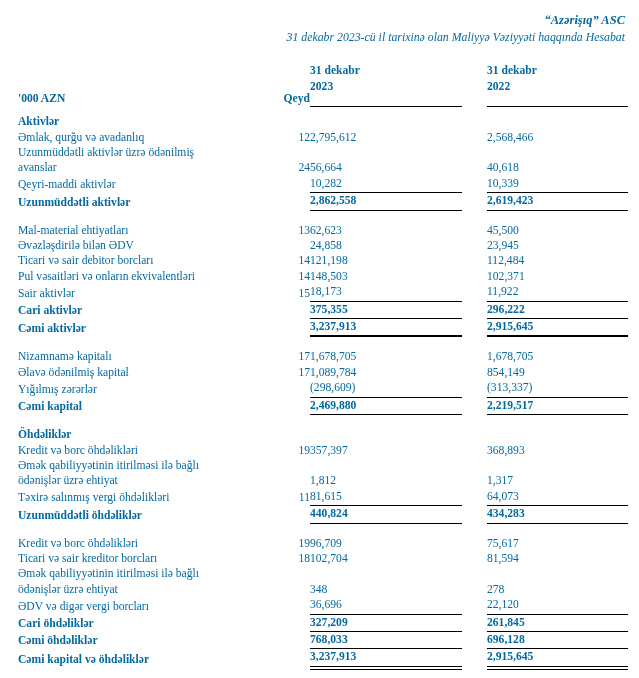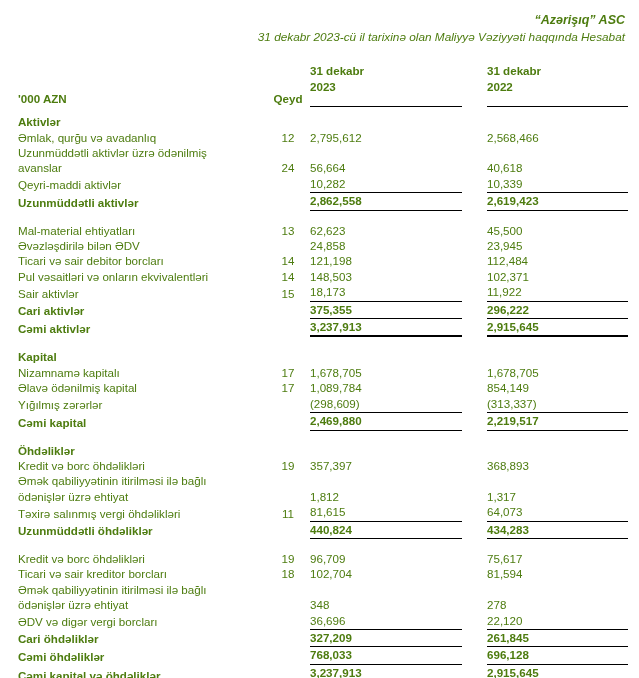--- a/index.html
+++ b/index.html
@@ -3,38 +3,38 @@
 <meta charset="utf-8">
 <title>Statement of Financial Position</title>
 <style>
   html, body { margin: 0; padding: 0; background: #ffffff; }
   .page {
     position: relative;
     width: 639px;
     height: 678px;
     overflow: hidden;
     background: #ffffff;
-    color: #4d7c0f;
-    font-family: Liberation Sans, sans-serif;
+    color: #0369a1;
+    font-family: Liberation Serif, serif;
     box-sizing: border-box;
     padding-top: 12px;
   }
   .doc-header { text-align: right; padding-right: 14px; }
   .company { font-weight: bold; font-style: italic; font-size: 12.5px; line-height: 1.35; }
   .subtitle { font-style: italic; font-size: 11.8px; line-height: 1.4; }
 
   table.fin {
     border-collapse: collapse;
     table-layout: fixed;
     margin: 18px 0 0 18px;
     font-size: 11.6px;
   }
   .fin td { padding: 0; vertical-align: bottom; line-height: 15.4px; overflow: hidden; }
   .num    { text-align: left; }
-  .center { text-align: center; }
+  .center { text-align: right; }
   .bold   { font-weight: bold; }
 
   thead td { line-height: 14.5px; }
   td.head-rule { border-bottom: 1px solid #000; padding-bottom: 12px; }
 
   td.r-single { border-bottom: 1.2px solid #000; padding-bottom: 1px; }
   td.r-thick  { border-bottom: 2.5px solid #000; padding-bottom: 1px; }
   td.r-double { border-bottom: 4px double #000; padding-bottom: 1px; }
 
   tr.gap td    { height: 12px; }
@@ -158,23 +158,20 @@
           <td class="bold">Cəmi aktivlər</td>
           <td class="center"></td>
           <td class="num bold r-thick">3,237,913</td>
           <td></td>
           <td class="num bold r-thick">2,915,645</td>
         </tr>
         <tr class="gap">
           <td colspan="5"></td>
         </tr>
         <tr>
-          <td colspan="5" class="bold">Kapital</td>
-        </tr>
-        <tr>
           <td>Nizamnamə kapitalı</td>
           <td class="center">17</td>
           <td class="num">1,678,705</td>
           <td></td>
           <td class="num">1,678,705</td>
         </tr>
         <tr>
           <td>Əlavə ödənilmiş kapital</td>
           <td class="center">17</td>
           <td class="num">1,089,784</td>

